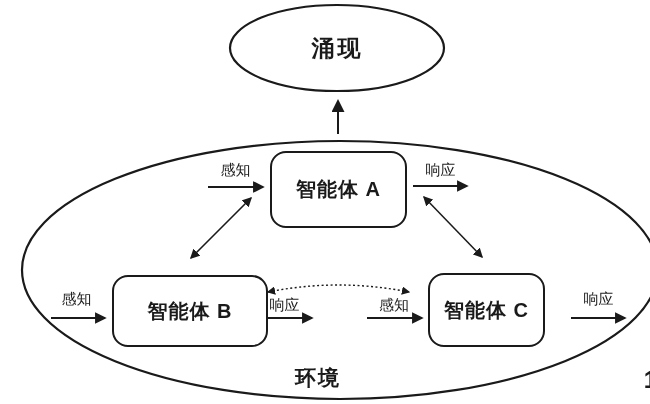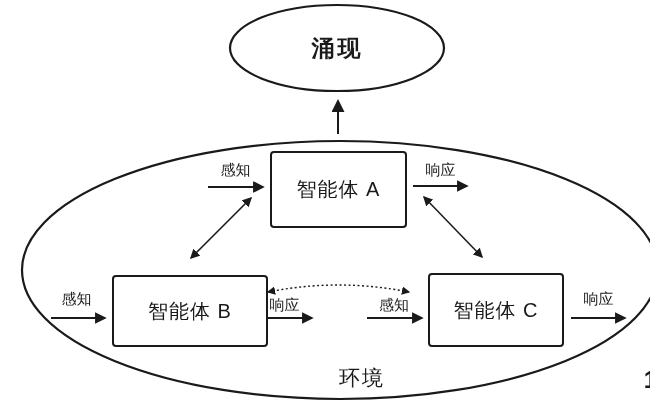--- a/index.html
+++ b/index.html
@@ -9,40 +9,40 @@
     background:#ffffff;
     font-family:"Liberation Sans","DejaVu Sans",sans-serif;
     color:#1a1a1a;
     overflow:hidden;
     margin-left:15px;
   }
   #shapes{position:absolute;left:0;top:0;width:650px;height:404px;}
   .agent-box{
     position:absolute;
     border:2.2px solid #1a1a1a;
-    border-radius:4px;
+    border-radius:16px;
     background:#ffffff;
     display:flex;align-items:center;justify-content:center;
-    font-size:20px;font-weight:normal;
+    font-size:20px;font-weight:bold;
     letter-spacing:1px;
     box-sizing:border-box;
     z-index:2;
   }
   .edge-label{
     position:absolute;
     font-size:15px;
     line-height:20px;
     text-align:center;
     white-space:nowrap;
     z-index:2;
   }
   .big-label{
     position:absolute;
-    font-size:21px;font-weight:normal;
-    text-align:right;
+    font-size:21px;font-weight:bold;
+    text-align:left;
     letter-spacing:2px;
     z-index:2;
   }
   #emergence-label{
     position:absolute;
     left:215px;top:33px;width:215px;
     font-size:23px;font-weight:bold;
     text-align:center;letter-spacing:3px;
     z-index:2;
   }
@@ -90,21 +90,21 @@
   </svg>
 
   <div id="emergence-label">涌现</div>
 
   <div class="agent-box" style="left:255px;top:151px;width:137px;height:77px;">
     <span>智能体 A</span>
   </div>
   <div class="agent-box" style="left:97px;top:275px;width:156px;height:72px;">
     <span>智能体 B</span>
   </div>
-  <div class="agent-box" style="left:413px;top:273px;width:136px;height:74px;">
+  <div class="agent-box" style="left:413px;top:273px;width:117px;height:74px;">
     <span>智能体 C</span>
   </div>
 
   <div class="edge-label" style="left:193px;top:160px;width:55px;">感知</div>
   <div class="edge-label" style="left:398px;top:160px;width:55px;">响应</div>
 
   <div class="edge-label" style="left:33px;top:289px;width:57px;">感知</div>
   <div class="edge-label" style="left:242px;top:295px;width:55px;">响应</div>
 
   <div class="edge-label" style="left:351px;top:295px;width:56px;">感知</div>

